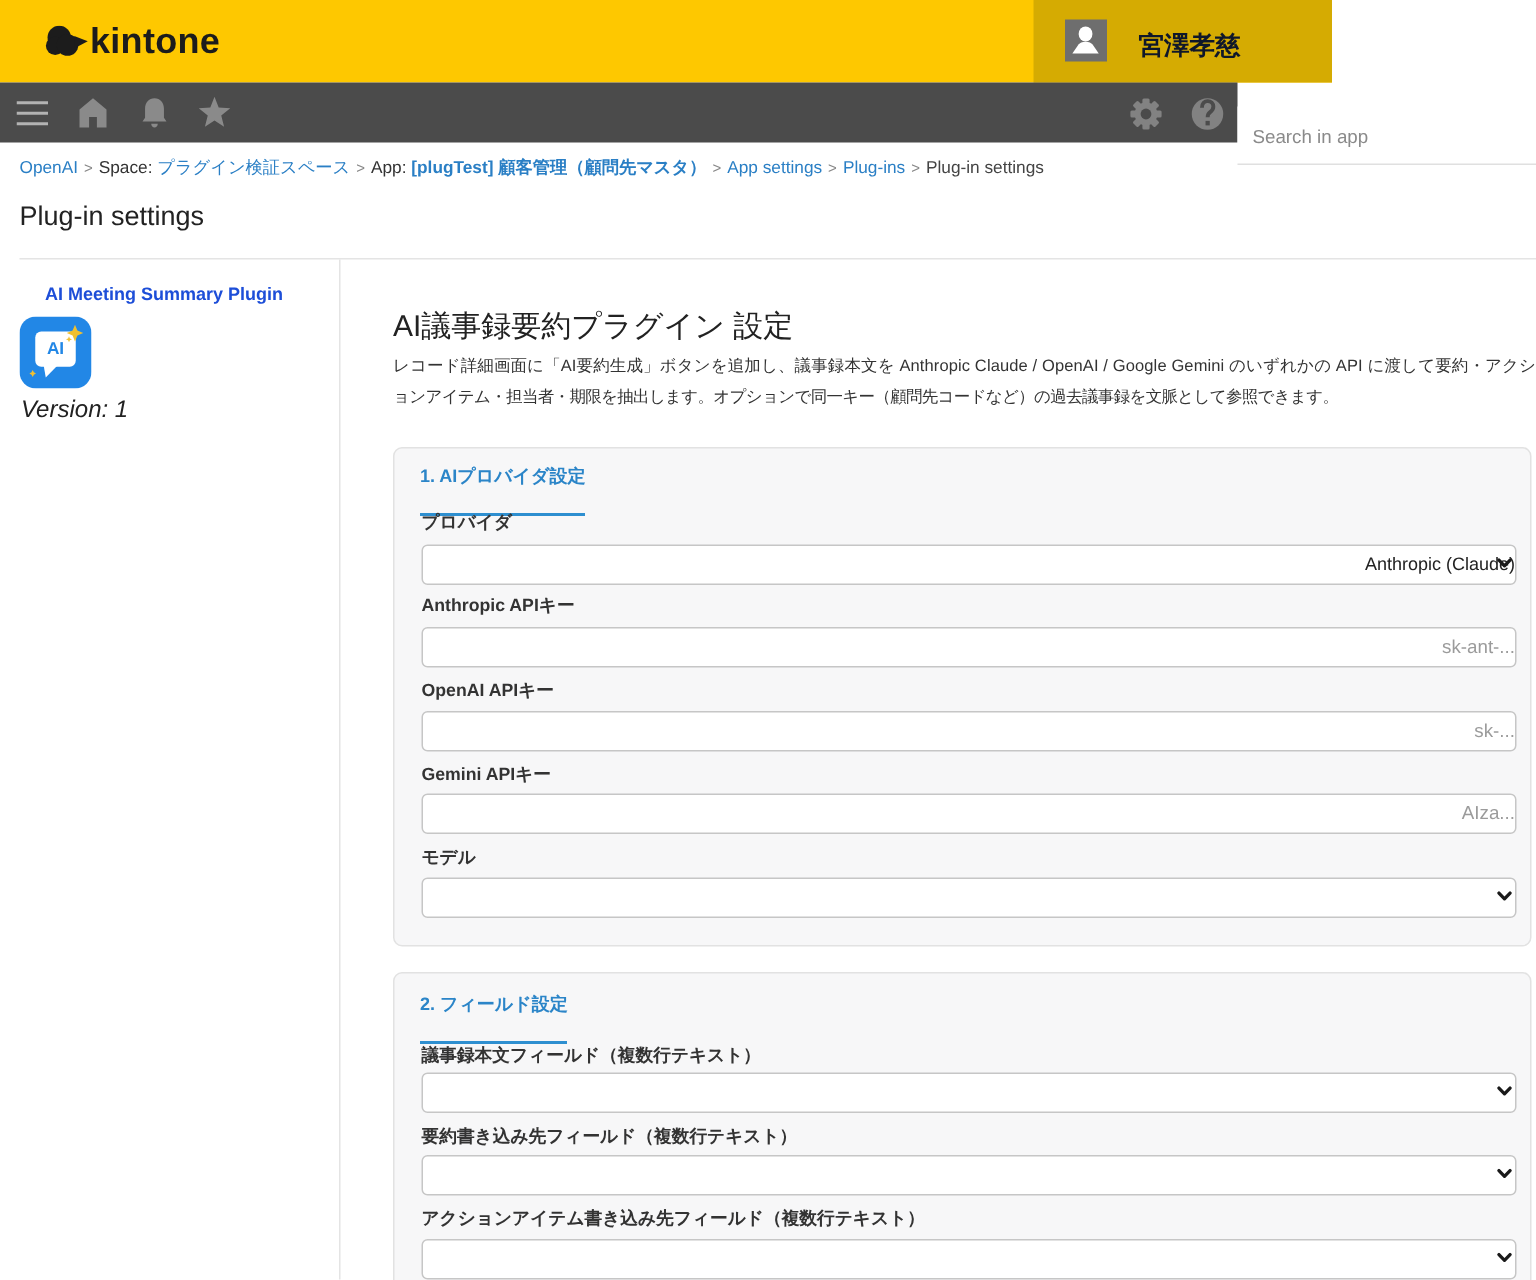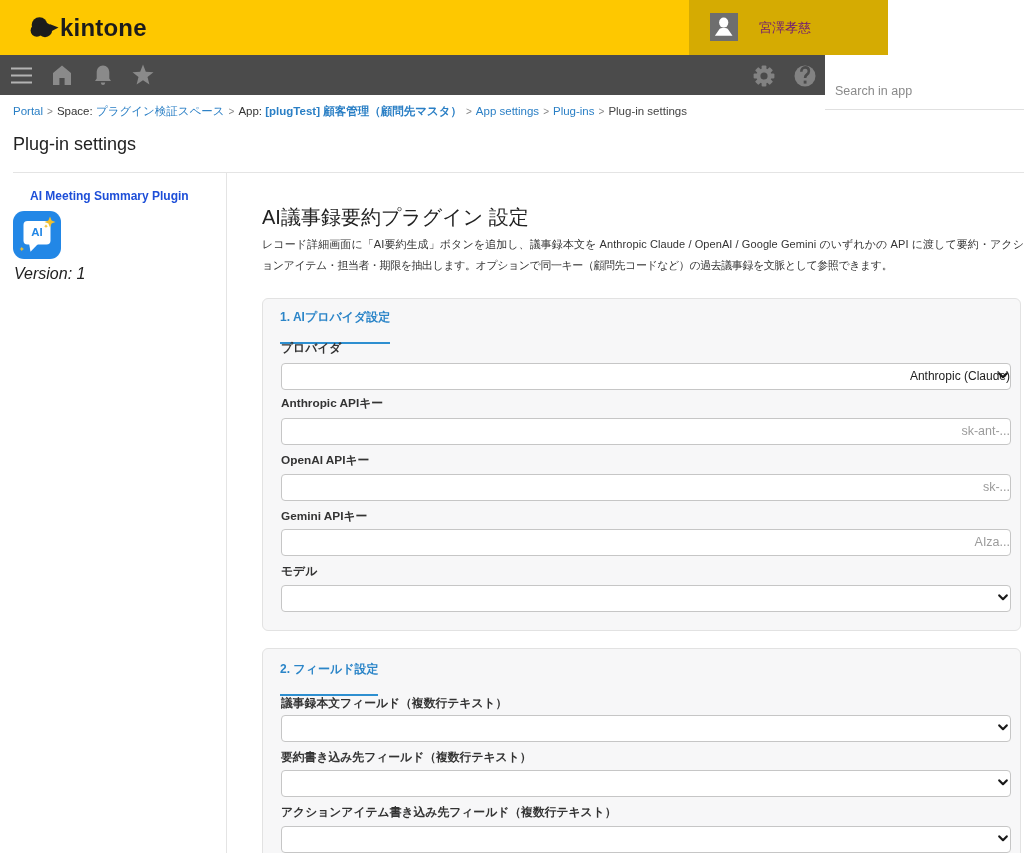--- a/index.html
+++ b/index.html
@@ -4,21 +4,21 @@
 <style>
 * { margin:0; padding:0; box-sizing:border-box; }
 html,body { width:1024px; height:853px; overflow:hidden; background:#fff;
   font-family:"Liberation Sans", sans-serif; }
 
 .hdr { position:absolute; left:0; top:0; width:888px; height:55px; background:#fec800; }
 .hdr-right { position:absolute; right:0; top:0; width:199px; height:55px; background:#d5ab02; }
 .logo { position:absolute; left:30px; top:17px; }
 .logo-text { position:absolute; left:60px; top:14px; font-size:24px; font-weight:bold; color:#1c1c1c; letter-spacing:0.2px; }
 .avatar { position:absolute; left:21px; top:13px; width:28px; height:28px; background:#6e6e6e; }
-.uname { position:absolute; left:70px; top:19px; font-size:13px; font-weight:normal; color:#701a75; }
+.uname { position:absolute; left:70px; top:19px; font-size:17px; font-weight:bold; color:#0f172a; }
 
 .nav { position:absolute; left:0; top:55px; width:825px; height:40px; background:#4b4b4b; }
 .search { position:absolute; left:825px; top:55px; width:208px; height:39px; background:#fff; border-bottom:1px solid #e0e0e0;margin-top:16px; }
 .search span { position:absolute; left:10px; top:13px; font-size:12.5px; color:#8a8a8a; }
 .navicon { position:absolute; top:0; height:40px; }
 
 .crumb { position:absolute; left:13px; top:104px; font-size:11.5px; color:#333; }
 .crumb a { color:#2a7fc5; text-decoration:none; }
 .crumb .sep { color:#888; padding:0 4px; font-size:10px; }
 .crumb .cur { color:#444; }
@@ -99,21 +99,21 @@
     <circle cx="11" cy="21" r="10.5" fill="#828282"></circle>
     <path d="M7.3 16.8 C7.3 14.1 9 12.4 11.1 12.4 C13.3 12.4 14.9 13.9 14.9 16.1 C14.9 17.9 13.9 18.9 12.6 19.9 C11.4 20.8 11.1 21.5 11.1 23.1" fill="none" stroke="#4b4b4b" stroke-width="2.6" stroke-linecap="butt"></path>
     <rect x="9.7" y="25.6" width="2.8" height="3" fill="#4b4b4b"></rect>
   </svg>
 </div>
 <div class="search">
     <span>Search in app</span>
   </div>
 
 <div class="crumb">
-  <a href="#">Portal</a><span class="sep">&gt;</span>Space: <a href="#">プラグイン検証スペース</a><span class="sep">&gt;</span>App: <b><a href="#">[plugTest] 顧客管理（顧問先マスタ）</a></b><span class="sep">&gt;</span><a href="#">App settings</a><span class="sep">&gt;</span><a href="#">Plug-ins</a><span class="sep">&gt;</span><span class="cur">Plug-in settings</span>
+  <a href="#">OpenAI</a><span class="sep">&gt;</span>Space: <a href="#">プラグイン検証スペース</a><span class="sep">&gt;</span>App: <b><a href="#">[plugTest] 顧客管理（顧問先マスタ）</a></b><span class="sep">&gt;</span><a href="#">App settings</a><span class="sep">&gt;</span><a href="#">Plug-ins</a><span class="sep">&gt;</span><span class="cur">Plug-in settings</span>
 </div>
 <div class="ptitle">Plug-in settings</div>
 <div class="hline"></div>
 <div class="vline"></div>
 
 <div class="sb-title">AI Meeting Summary Plugin</div>
 <svg class="sb-icon" width="48" height="48" viewBox="0 0 48 48">
   <rect x="0" y="0" width="48" height="48" rx="11" fill="#2287e6"></rect>
   <rect x="10.5" y="10" width="27" height="23.5" rx="4" fill="#fff"></rect>
   <path d="M16 32 L17.5 40.7 L25 33 Z" fill="#fff"></path>

